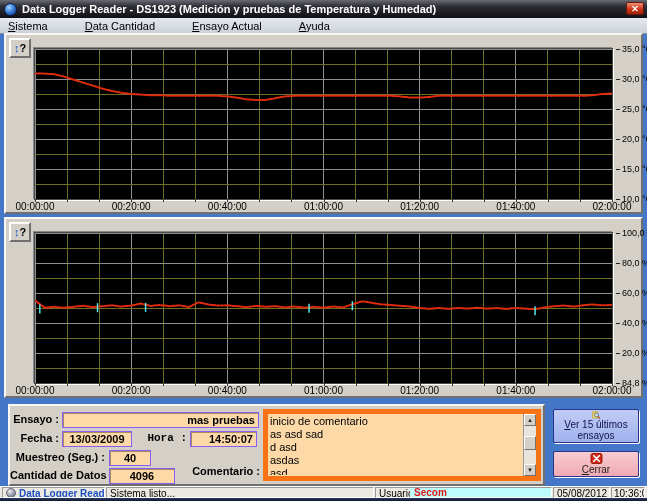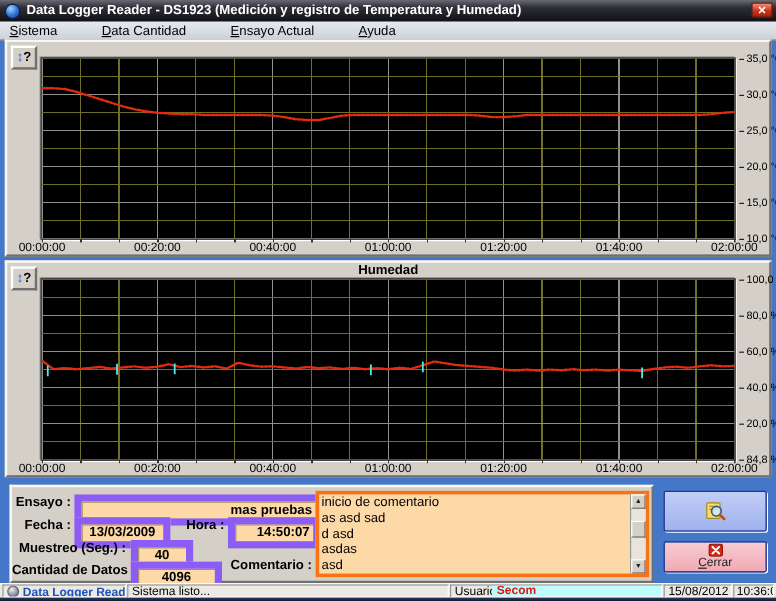--- a/index.html
+++ b/index.html
@@ -81,29 +81,29 @@
     background:#d4d0c8;
     border:2px solid;border-color:#f8f7f4 #6f6f6f #6f6f6f #f8f7f4;
     box-sizing:border-box;
   }
   .flabel{
     position:absolute;font-size:11px;font-weight:bold;color:#000;
     text-align:right;line-height:15px;white-space:nowrap;
   }
   .ffield{
     position:absolute;height:14px;background:#fdd9a8;
-    border:6px solid #8b5cf6;box-shadow:inset 1px 1px 0 #a88d60;
+    border:1px solid #8b5cf6;box-shadow:inset 1px 1px 0 #a88d60;
     font-size:11px;font-weight:bold;color:#000;line-height:14px;
     padding:0 3px;box-sizing:content-box;
   }
   .ffield.right{text-align:right;}
   .ffield.center{text-align:center;}
   .comment-box{
     position:absolute;left:253px;top:3px;width:278px;height:72px;
-    background:#fdd9a8;border:3px solid #f97316;box-sizing:border-box;text-decoration:underline;
+    background:#fdd9a8;border:5px solid #f97316;box-sizing:border-box;text-decoration:underline;
   }
   .comment-text{
     position:absolute;left:2px;top:1px;right:14px;bottom:1px;
     font-size:11px;line-height:13px;color:#000;white-space:pre-line;overflow:hidden;
   }
   .vscroll{
     position:absolute;right:0;top:0;width:13px;height:100%;
     background:#e8e4dc;border-left:1px solid #999;box-sizing:border-box;
   }
   .vscroll .sbtn{
@@ -154,21 +154,21 @@
   .window-bottom{
     position:absolute;left:0;top:498px;width:647px;height:3px;
     background:linear-gradient(180deg,#2a3a66,#101828);
   }
 </style>
 </head>
 <body>
 
 <div class="titlebar">
   <span class="app-icon"></span>
-  <span class="title">Data Logger Reader - DS1923 (Medición y registro de Temperatura y Humedad)</span>
+  <span class="title">Data Logger Reader - DS1923 (Medición y pruebas de Temperatura y Humedad)</span>
   <button class="close-btn">✕</button>
 </div>
 
 <div class="menubar">
   <span class="menu-item">Sistema</span>
   <span class="menu-item">Data Cantidad</span>
   <span class="menu-item">Ensayo Actual</span>
   <span class="menu-item">Ayuda</span>
 </div>
 
@@ -224,21 +224,20 @@
       <span style="top: -5px;">35,0 °C</span>
       <span style="top: 25px;">30,0 °C</span>
       <span style="top: 55px;">25,0 °C</span>
       <span style="top: 85px;">20,0 °C</span>
       <span style="top: 115px;">15,0 °C</span>
       <span style="top: 145px;">10,0 °C</span>
     </div>
 </div>
 
 <div class="chart-panel" style="top:217px;">
-  <div class="chart-title">Humedad</div>
   <button class="help-btn"><span class="arrows">↕</span><span class="qmark">?</span></button>
   <div class="plot">
     <svg width="577" height="150" viewBox="0 0 577 150" preserveAspectRatio="none">
         <rect x="0" y="0" width="577" height="150" fill="#000000"></rect>
         <line x1="0" y1="0" x2="0" y2="150" stroke="#8f8f8f" stroke-width="1" shape-rendering="crispEdges"></line>
         <line x1="32.05555555555556" y1="0" x2="32.05555555555556" y2="150" stroke="#6f6f28" stroke-width="1" shape-rendering="crispEdges"></line>
         <line x1="64.11111111111111" y1="0" x2="64.11111111111111" y2="150" stroke="#6f6f28" stroke-width="1" shape-rendering="crispEdges"></line>
         <line x1="96.16666666666666" y1="0" x2="96.16666666666666" y2="150" stroke="#8f8f8f" stroke-width="1" shape-rendering="crispEdges"></line>
         <line x1="128.22222222222223" y1="0" x2="128.22222222222223" y2="150" stroke="#6f6f28" stroke-width="1" shape-rendering="crispEdges"></line>
         <line x1="160.27777777777777" y1="0" x2="160.27777777777777" y2="150" stroke="#6f6f28" stroke-width="1" shape-rendering="crispEdges"></line>
@@ -294,21 +293,21 @@
       <span style="top: 145px;">84,8 %</span>
     </div>
 </div>
 
 <div class="form-panel">
   <div class="flabel" style="left:0;top:6px;width:49px;">Ensayo :</div>
   <div class="ffield right" style="left:52px;top:6px;width:189px;">mas pruebas</div>
 
   <div class="flabel" style="left:0;top:25px;width:49px;">Fecha :</div>
   <div class="ffield center" style="left:52px;top:25px;width:62px;">13/03/2009</div>
-  <div class="flabel" style="left:119px;top:25px;width:58px;">Hora :</div>
+  <div class="flabel" style="left:119px;top:25px;width:58px;font-family:Liberation Mono, monospace;">Hora :</div>
   <div class="ffield right" style="left:180px;top:25px;width:59px;">14:50:07</div>
 
   <div class="flabel" style="left:0;top:44px;width:95px;">Muestreo (Seg.) :</div>
   <div class="ffield center" style="left:99px;top:44px;width:34px;">40</div>
 
   <div class="flabel" style="left:0;top:62px;width:95px;">Cantidad de Datos :</div>
   <div class="ffield center" style="left:99px;top:62px;width:58px;">4096</div>
 
   <div class="flabel" style="left:178px;top:58px;width:72px;">Comentario :</div>
   <div class="comment-box">
@@ -326,20 +325,21 @@
 </div>
 
 <button class="btn btn-ver">
   <svg width="18" height="16" viewBox="0 0 18 16">
     <rect x="2" y="1" width="11" height="13" rx="1" fill="#f7e06a" stroke="#a8881a"></rect>
     <line x1="4" y1="4" x2="11" y2="4" stroke="#b09020" stroke-width="1"></line>
     <line x1="4" y1="6.5" x2="11" y2="6.5" stroke="#b09020" stroke-width="1"></line>
     <circle cx="10" cy="8" r="4" fill="#cfe6f8" fill-opacity="0.85" stroke="#335c8c" stroke-width="1.4"></circle>
     <line x1="12.8" y1="10.8" x2="16.5" y2="14.5" stroke="#c05010" stroke-width="2.2" stroke-linecap="round"></line>
   </svg>
+  <span class="blabel">Ver 15 últimos ensayos</span>
 </button>
 
 <button class="btn btn-cerrar">
   <svg width="13" height="12" viewBox="0 0 13 12">
     <rect x="0.5" y="0.5" width="12" height="11" rx="2" fill="#d42818" stroke="#8c1408"></rect>
     <path d="M3.5 3 L9.5 9 M9.5 3 L3.5 9" stroke="#fff" stroke-width="1.8" stroke-linecap="round"></path>
   </svg>
   <span class="blabel">Cerrar</span>
 </button>
 
@@ -348,19 +348,19 @@
     <span class="sb-icon"></span><span class="sb-appname">Data Logger Reader</span>
   </div>
   <div class="sb-sec" style="left:106px;width:268px;">
     <span>Sistema listo...</span>
   </div>
   <div class="sb-sec" style="left:375px;width:177px;">
     <span>Usuario:</span>
     <span class="user-box">Secom</span>
   </div>
   <div class="sb-sec" style="left:553px;width:57px;text-align:right;">
-    <span>15/08/2012</span>
+    <span>05/08/2012</span>
   </div>
   <div class="sb-sec" style="left:611px;width:34px;text-align:right;padding:0 2px;">
     <span>10:36:00</span>
   </div>
 </div>
 <div class="window-bottom"></div>
 
 </body></html>

